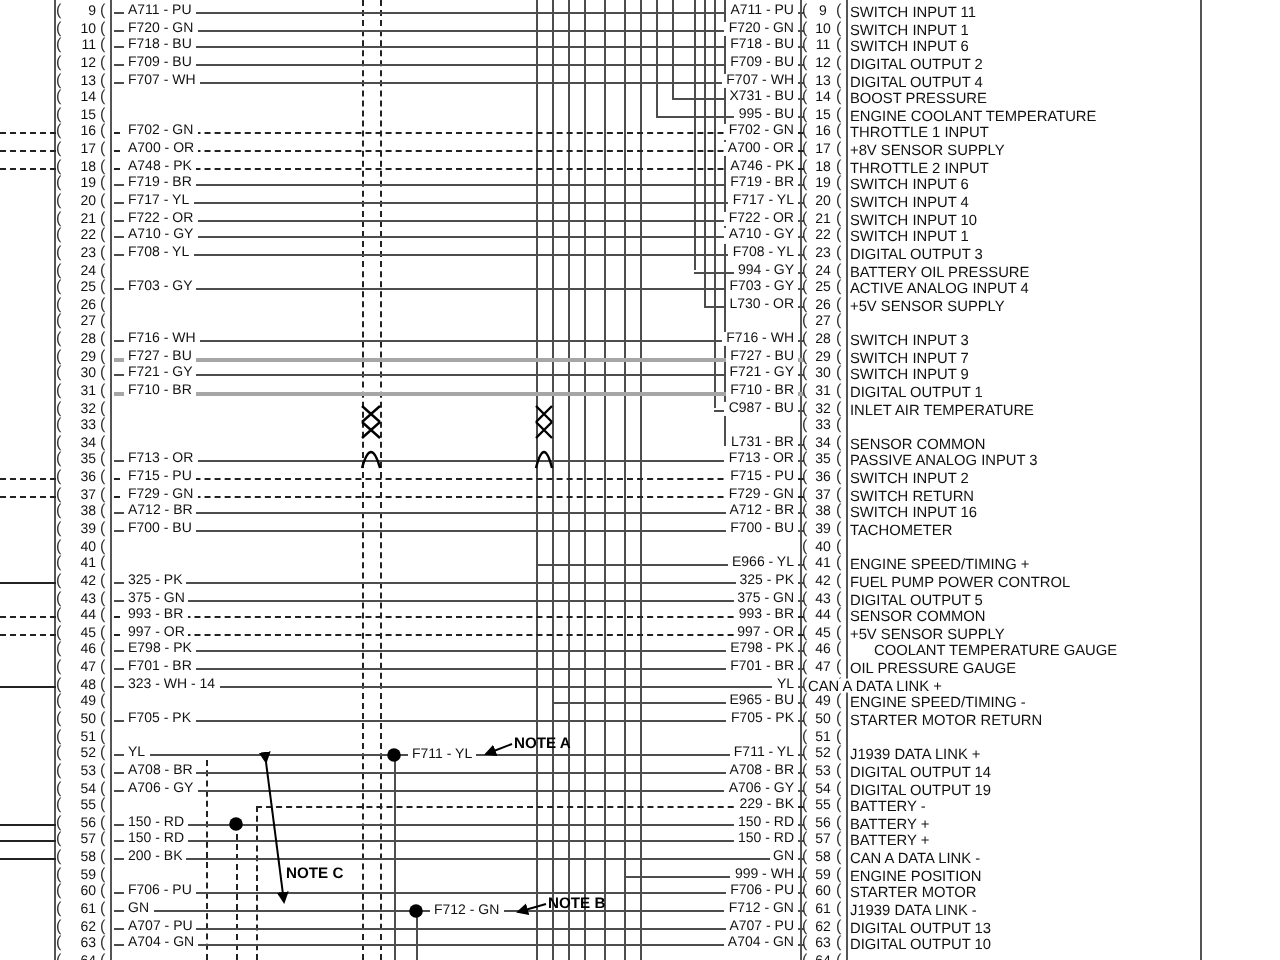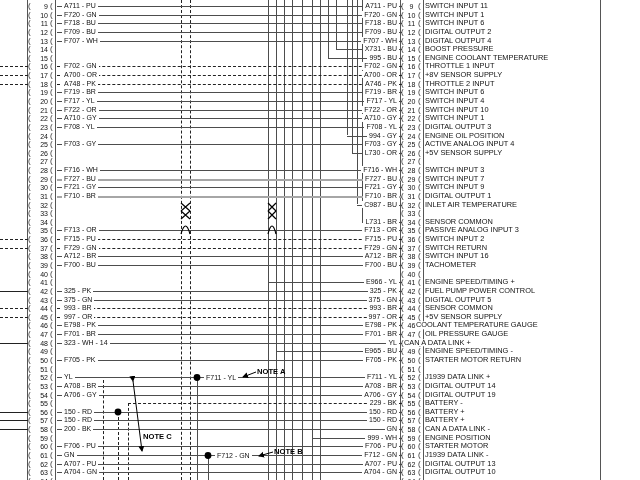--- a/index.html
+++ b/index.html
@@ -214,21 +214,21 @@
       <div class="brk" style="left:418px;top:126.876px">(</div>
       <div class="sig" style="left:425px;top:126.876px">DIGITAL OUTPUT 3</div>
       <div class="row-line" style="left:347px;top:135.51px;width:55px"></div>
       <div class="brk" style="left:28px;top:135.51px">(</div>
       <div class="pin pinL" style="left:31px;top:135.51px">24</div>
       <div class="brk" style="left:50px;top:135.51px">(</div>
       <div class="lbl" style="right:241px;top:135.51px">994 - GY</div>
       <div class="brk" style="left:401px;top:135.51px">(</div>
       <div class="pin pinR" style="left:405px;top:135.51px">24</div>
       <div class="brk" style="left:418px;top:135.51px">(</div>
-      <div class="sig" style="left:425px;top:135.51px">ENGINE OIL POSITION</div>
+      <div class="sig" style="left:425px;top:135.51px">BATTERY OIL PRESSURE</div>
       <div class="row-line" style="left:57px;top:144.144px;width:345px"></div>
       <div class="brk" style="left:28px;top:144.144px">(</div>
       <div class="pin pinL" style="left:31px;top:144.144px">25</div>
       <div class="brk" style="left:50px;top:144.144px">(</div>
       <div class="lbl" style="left:62px;top:144.144px">F703 - GY</div>
       <div class="lbl" style="right:241px;top:144.144px">F703 - GY</div>
       <div class="brk" style="left:401px;top:144.144px">(</div>
       <div class="pin pinR" style="left:405px;top:144.144px">25</div>
       <div class="brk" style="left:418px;top:144.144px">(</div>
       <div class="sig" style="left:425px;top:144.144px">ACTIVE ANALOG INPUT 4</div>
@@ -423,21 +423,21 @@
       <div class="sig" style="left:425px;top:316.824px">+5V SENSOR SUPPLY</div>
       <div class="row-line" style="left:57px;top:325.458px;width:345px"></div>
       <div class="brk" style="left:28px;top:325.458px">(</div>
       <div class="pin pinL" style="left:31px;top:325.458px">46</div>
       <div class="brk" style="left:50px;top:325.458px">(</div>
       <div class="lbl" style="left:62px;top:325.458px">E798 - PK</div>
       <div class="lbl" style="right:241px;top:325.458px">E798 - PK</div>
       <div class="brk" style="left:401px;top:325.458px">(</div>
       <div class="pin pinR" style="left:405px;top:325.458px">46</div>
       <div class="brk" style="left:418px;top:325.458px">(</div>
-      <div class="sig" style="left:416px;top:325.458px">COOLANT TEMPERATURE GAUGE</div>
+      <div class="sig" style="left:437px;top:325.458px">COOLANT TEMPERATURE GAUGE</div>
       <div class="row-line" style="left:57px;top:334.092px;width:345px"></div>
       <div class="brk" style="left:28px;top:334.092px">(</div>
       <div class="pin pinL" style="left:31px;top:334.092px">47</div>
       <div class="brk" style="left:50px;top:334.092px">(</div>
       <div class="lbl" style="left:62px;top:334.092px">F701 - BR</div>
       <div class="lbl" style="right:241px;top:334.092px">F701 - BR</div>
       <div class="brk" style="left:401px;top:334.092px">(</div>
       <div class="pin pinR" style="left:405px;top:334.092px">47</div>
       <div class="brk" style="left:418px;top:334.092px">(</div>
       <div class="sig" style="left:425px;top:334.092px">OIL PRESSURE GAUGE</div>

